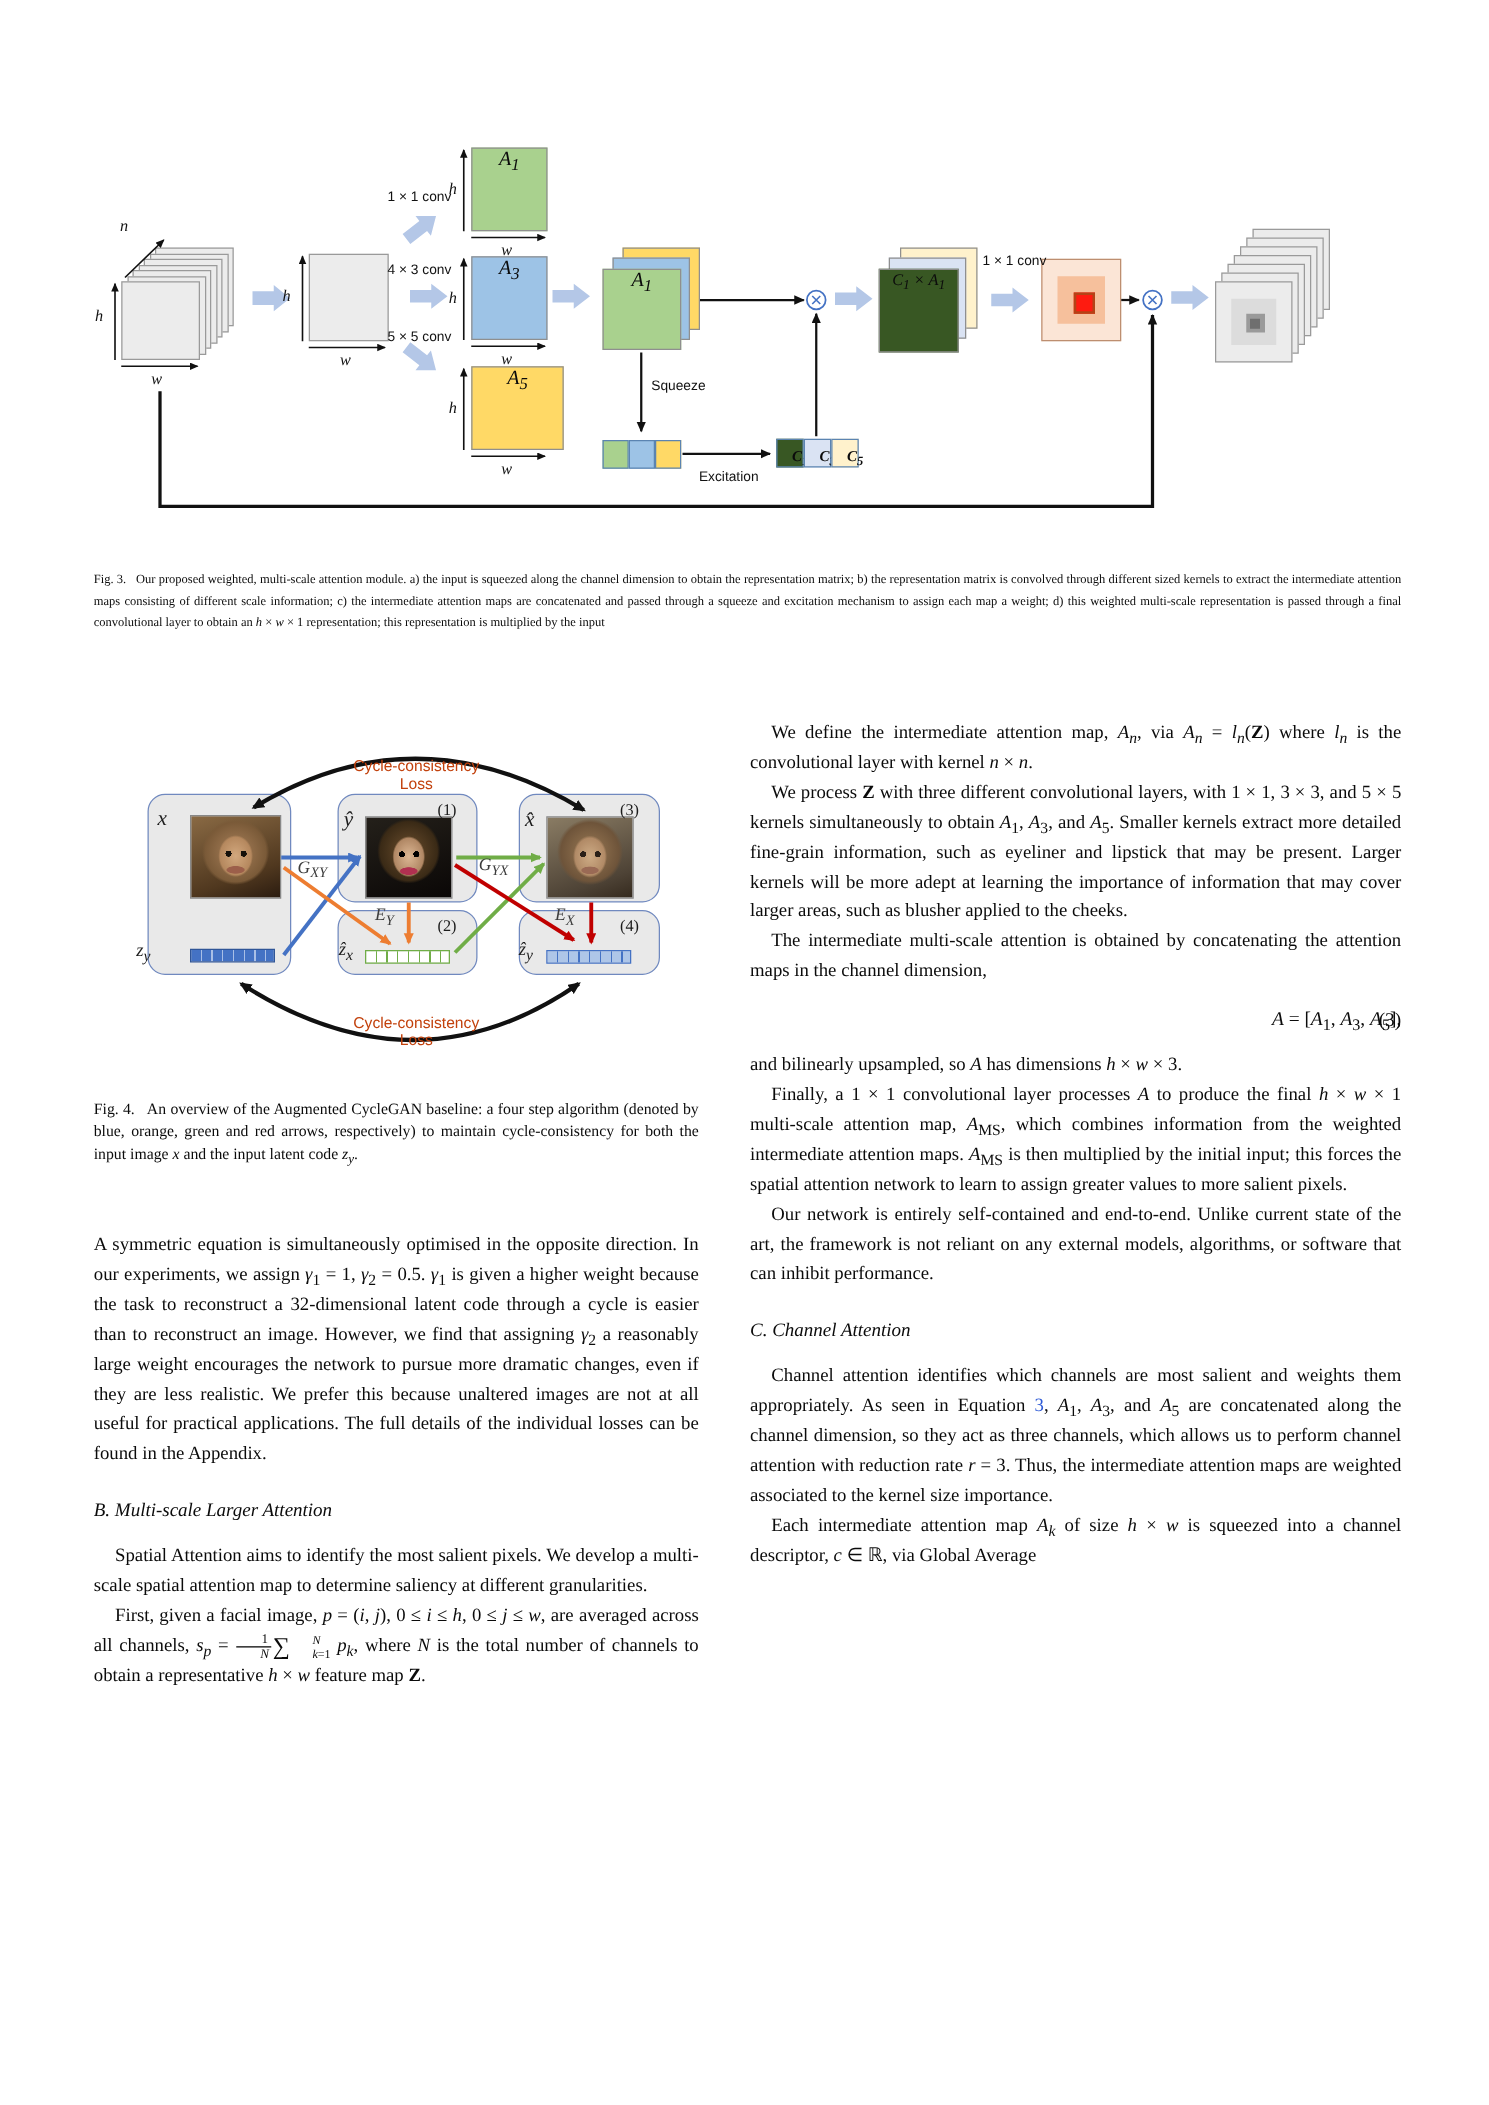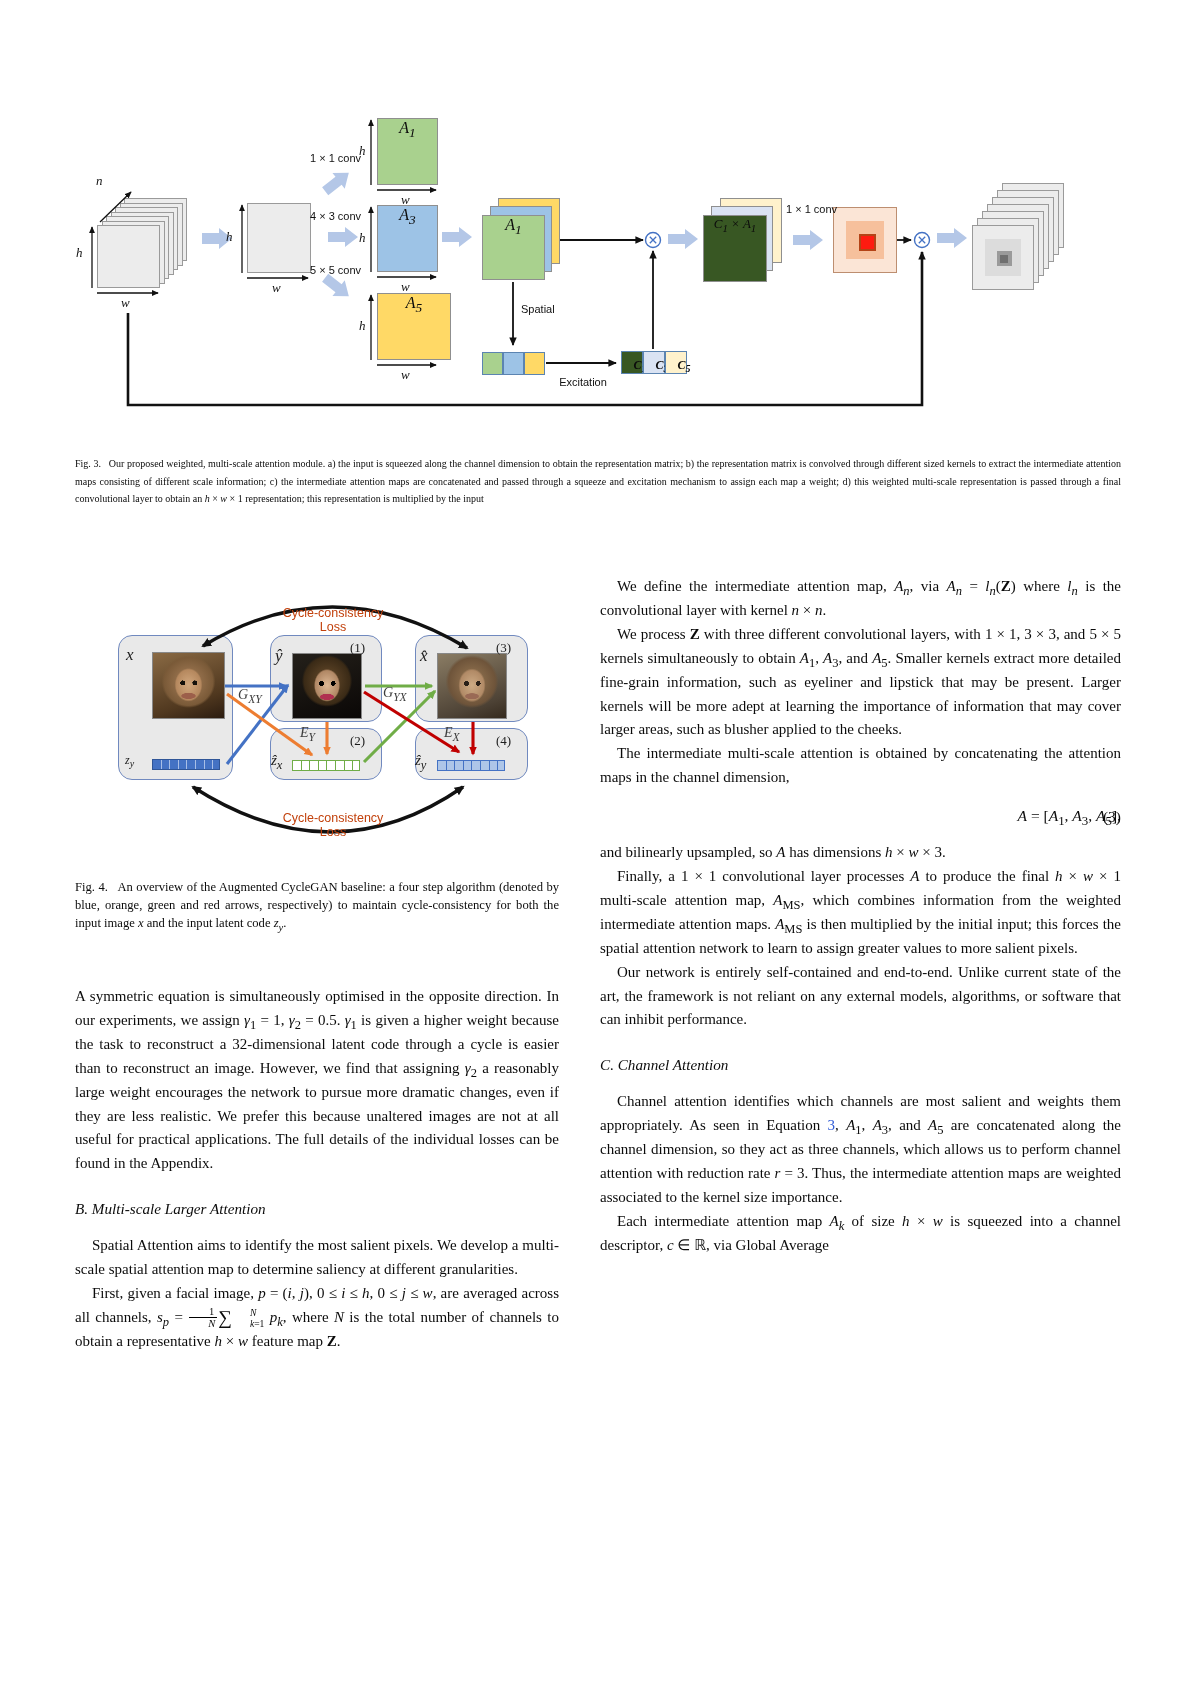--- a/index.html
+++ b/index.html
@@ -207,21 +207,21 @@
     <div class="dimlab" style="left:272px;top:195px">w</div>
     <div class="convlab" style="left:310px;top:67px">1 × 1 conv</div>
     <div class="convlab" style="left:310px;top:125px">4 × 3 conv</div>
     <div class="convlab" style="left:310px;top:179px">5 × 5 conv</div>
     <div class="dimlab" style="left:359px;top:58px">h</div>
     <div class="dimlab" style="left:401px;top:107px">w</div>
     <div class="dimlab" style="left:359px;top:145px">h</div>
     <div class="dimlab" style="left:401px;top:194px">w</div>
     <div class="dimlab" style="left:359px;top:233px">h</div>
     <div class="dimlab" style="left:401px;top:282px">w</div>
-    <div class="convlab" style="left:521px;top:218px">Spatial</div>
+    <div class="convlab" style="left:521px;top:218px">Squeeze</div>
     <div class="convlab" style="left:546px;top:291px;width:74px;text-align:center">Excitation</div>
     <div class="convlab" style="left:786px;top:118px">1 × 1 conv</div>
   </div>
 
   <div class="caption" style="left:75px;top:455px;width:1046px">Fig. 3.&nbsp;&nbsp; Our proposed weighted, multi-scale attention module. a) the input is squeezed along the channel dimension to obtain the representation matrix; b) the representation matrix is convolved through different sized kernels to extract the intermediate attention maps consisting of different scale information; c) the intermediate attention maps are concatenated and passed through a squeeze and excitation mechanism to assign each map a weight; d) this weighted multi-scale representation is passed through a final convolutional layer to obtain an <i>h</i> × <i>w</i> × 1 representation; this representation is multiplied by the input</div>
 
   <div class="abs" style="left:75px;top:545px;width:490px;height:350px">
 
     <div class="ganbox" style="left:43px;top:90px;width:115px;height:145px"></div>
     <div class="ganbox" style="left:195px;top:90px;width:112px;height:87px"></div>
@@ -275,21 +275,21 @@
     <div class="losslab" style="left:193px;top:61px">Cycle-consistency Loss</div>
     <div class="losslab" style="left:193px;top:266px">Cycle-consistency Loss</div>
 
     <div class="ganlab" style="left:51px;top:100px"><i>x</i></div>
     <div class="ganlab" style="left:200px;top:101px"><i>ŷ</i></div>
     <div class="ganlab" style="left:345px;top:101px"><i>x̂</i></div>
     <div class="steplab" style="left:275px;top:95px">(1)</div>
     <div class="steplab" style="left:421px;top:95px">(3)</div>
     <div class="steplab" style="left:275px;top:188px">(2)</div>
     <div class="steplab" style="left:421px;top:188px">(4)</div>
-    <div class="ganlab" style="left:50px;top:208px;font-size:12px"><i>z</i><sub><i>y</i></sub></div>
+    <div class="ganlab" style="left:34px;top:208px;font-size:15px"><i>z</i><sub><i>y</i></sub></div>
     <div class="ganlab" style="left:196px;top:207px;font-size:15px"><i>ẑ</i><sub><i>x</i></sub></div>
     <div class="ganlab" style="left:340px;top:207px;font-size:15px"><i>ẑ</i><sub><i>y</i></sub></div>
     <div class="arrlab" style="left:163px;top:142px"><i>G</i><sub><i>XY</i></sub></div>
     <div class="arrlab" style="left:308px;top:140px"><i>G</i><sub><i>YX</i></sub></div>
     <div class="arrlab" style="left:225px;top:180px"><i>E</i><sub><i>Y</i></sub></div>
     <div class="arrlab" style="left:369px;top:180px"><i>E</i><sub><i>X</i></sub></div>
   </div>
 
   <div class="caption" style="left:75px;top:878px;width:484px;font-size:12.6px;line-height:18.2px">Fig. 4.&nbsp;&nbsp; An overview of the Augmented CycleGAN baseline: a four step algorithm (denoted by blue, orange, green and red arrows, respectively) to maintain cycle-consistency for both the input image <i>x</i> and the input latent code <i>z</i><sub><i>y</i></sub>.</div>
 

